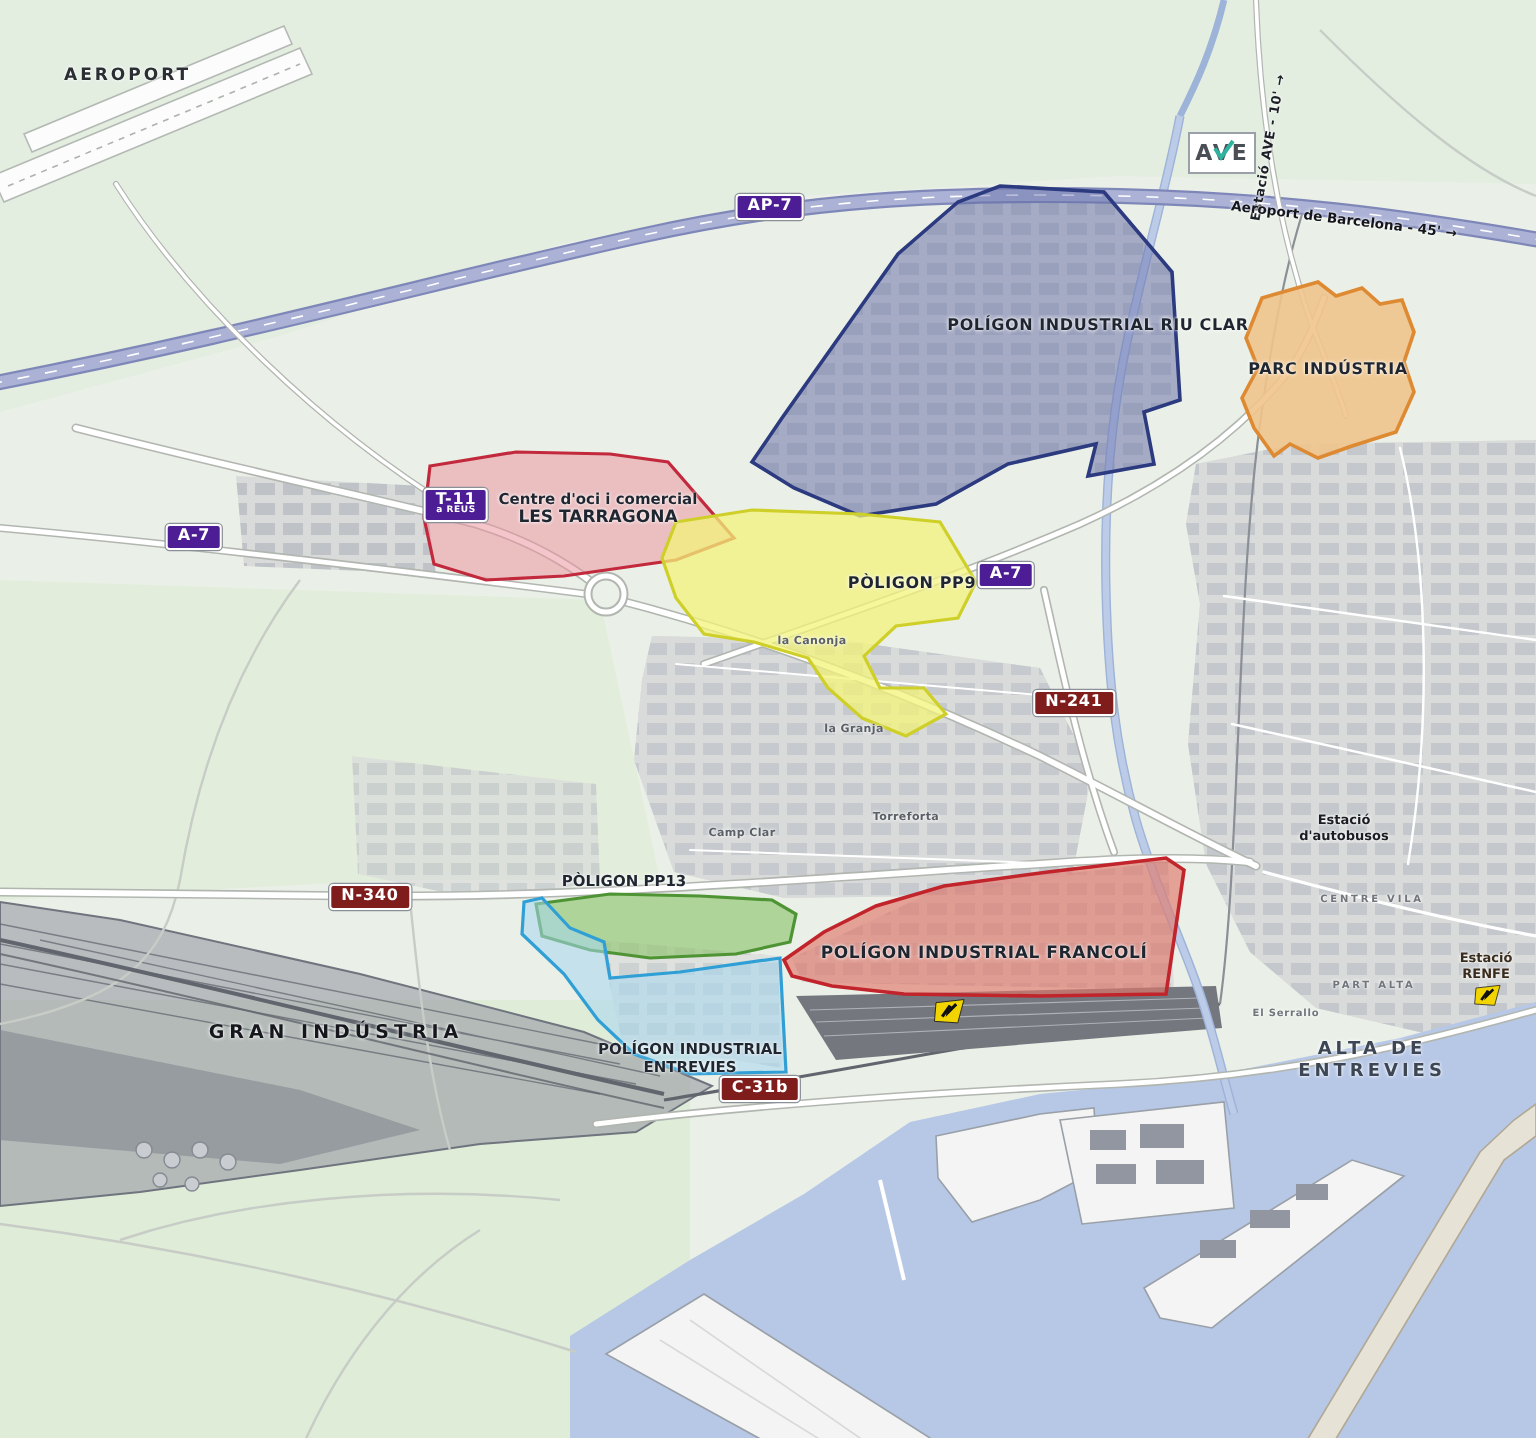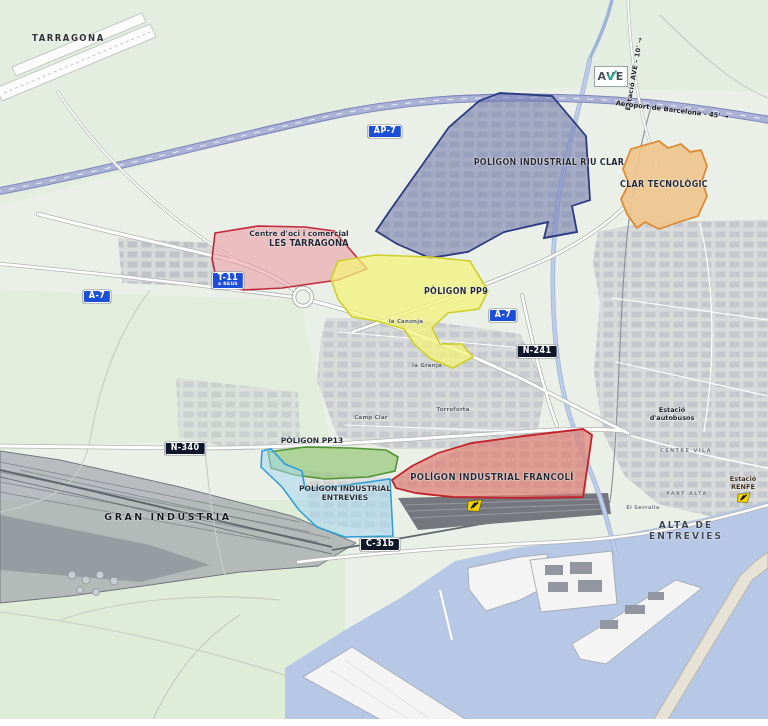--- a/index.html
+++ b/index.html
@@ -9,22 +9,22 @@
   .lbl{position:absolute;font-weight:bold;color:#1f2630;text-align:center;line-height:1.2;
        white-space:nowrap;transform:translateX(-50%);
        text-shadow:0 0 2px rgba(255,255,255,.95),0 0 1px rgba(255,255,255,.95);}
   .lbl .l2{display:block;}
   .zone-lbl{font-size:8px;letter-spacing:.3px;}
   .place{font-size:5.5px;font-weight:bold;color:#5a6066;letter-spacing:.2px;}
   .district{font-size:5px;font-weight:bold;color:#71767d;letter-spacing:1.4px;}
   .badge{position:absolute;transform:translateX(-50%);text-align:center;color:#fff;
          font-size:8px;font-weight:bold;padding:1px 5px;border:1px solid #fff;
          border-radius:2px;letter-spacing:.4px;box-shadow:0 0 0 .6px #8a8f98;line-height:1.1;}
-  .badge.blue{background:#1d4ed8;margin-top:28px;}
-  .badge.red{background:#0f172a;}
+  .badge.blue{background:#4c1d95;}
+  .badge.red{background:#7f1d1d;}
   .badge .sub{display:block;font-size:4.5px;letter-spacing:.3px;margin-top:-1px;}
   #ave-box{position:absolute;left:594px;top:66px;width:32px;height:19px;background:#fff;
            border:1px solid #9aa0a8;display:flex;align-items:center;justify-content:center;}
   #ave-box .ave-txt{font-size:11px;font-weight:bold;color:#4a4f55;letter-spacing:1px;line-height:1;}
   #ave-box svg{position:absolute;left:11px;top:2px;}
   .zz{position:absolute;}
 </style>
 </head>
 <body>
 
@@ -185,36 +185,36 @@
     <use href="#zp-gavarres" fill="#eb96a0" fill-opacity="0.55" stroke-width="1.6" stroke="#c2293c"></use>
     <polygon points="338,261 376,255 430,257 470,261 488,291 479,309 448,313 432,328 440,344 462,344 473,357 453,368 431,359 414,344 404,329 377,321 352,317 338,299 331,279" fill="#f3f37a" fill-opacity="0.75" stroke-width="1.6" stroke="#cfcf2a"></polygon>
     <polygon points="268,452 305,447 350,448 386,450 398,457 395,471 368,477 325,479 295,475 271,468" fill="#96c878" fill-opacity="0.7" stroke-width="1.6" stroke="#4f9434"></polygon>
     <use href="#zp-entrevies" fill="#a5d7f0" fill-opacity="0.55" stroke-width="1.6" stroke="#2f9fd6"></use>
     <use href="#zp-francoli" fill="#e1786c" fill-opacity="0.65" stroke-width="1.8" stroke="#c2242c"></use>
   </g>
 
   <rect x="0" y="719" width="768" height="7" fill="#ffffff"></rect>
 </svg>
 
-<div class="lbl" style="left:32px;top:33px;transform:none;font-size:8.5px;letter-spacing:1.5px;color:#2b2e33;">TARRAGONA</div>
+<div class="lbl" style="left:32px;top:33px;transform:none;font-size:8.5px;letter-spacing:1.5px;color:#2b2e33;">AEROPORT</div>
 
 <div class="lbl zone-lbl" style="left:549px;top:158px;">POLÍGON INDUSTRIAL RIU CLAR</div>
 
-<div class="lbl zone-lbl" style="left:664px;top:180px;">CLAR TECNOLÒGIC</div>
-
-<div class="lbl" style="left:299px;top:229px;font-size:7.5px;text-align:right;">
+<div class="lbl zone-lbl" style="left:664px;top:180px;">PARC INDÚSTRIA</div>
+
+<div class="lbl" style="left:299px;top:245px;font-size:7.5px;">
   <span>Centre d'oci i comercial</span>
   <span class="l2" style="font-size:8.5px;">LES TARRAGONA</span>
 </div>
 
 <div class="lbl zone-lbl" style="left:417px;top:287px;margin-left:39px;">PÒLIGON PP9</div>
 
 <div class="lbl" style="left:312px;top:436px;font-size:7.5px;">PÒLIGON PP13</div>
 
-<div class="lbl" style="left:345px;top:484px;font-size:7.5px;">
+<div class="lbl" style="left:345px;top:520px;font-size:7.5px;">
   <span>POLÍGON INDUSTRIAL</span>
   <span class="l2">ENTREVIES</span>
 </div>
 
 <div class="lbl zone-lbl" style="left:492px;top:472px;font-size:8.5px;">POLÍGON INDUSTRIAL FRANCOLÍ</div>
 
 <div class="lbl" style="left:168px;top:511px;font-size:9.5px;letter-spacing:2.5px;color:#15171c;">GRAN INDÚSTRIA</div>
 
 <div class="lbl" style="left:686px;top:520px;font-size:9px;letter-spacing:2px;color:#3c4654;">
   <span>ALTA DE</span>

